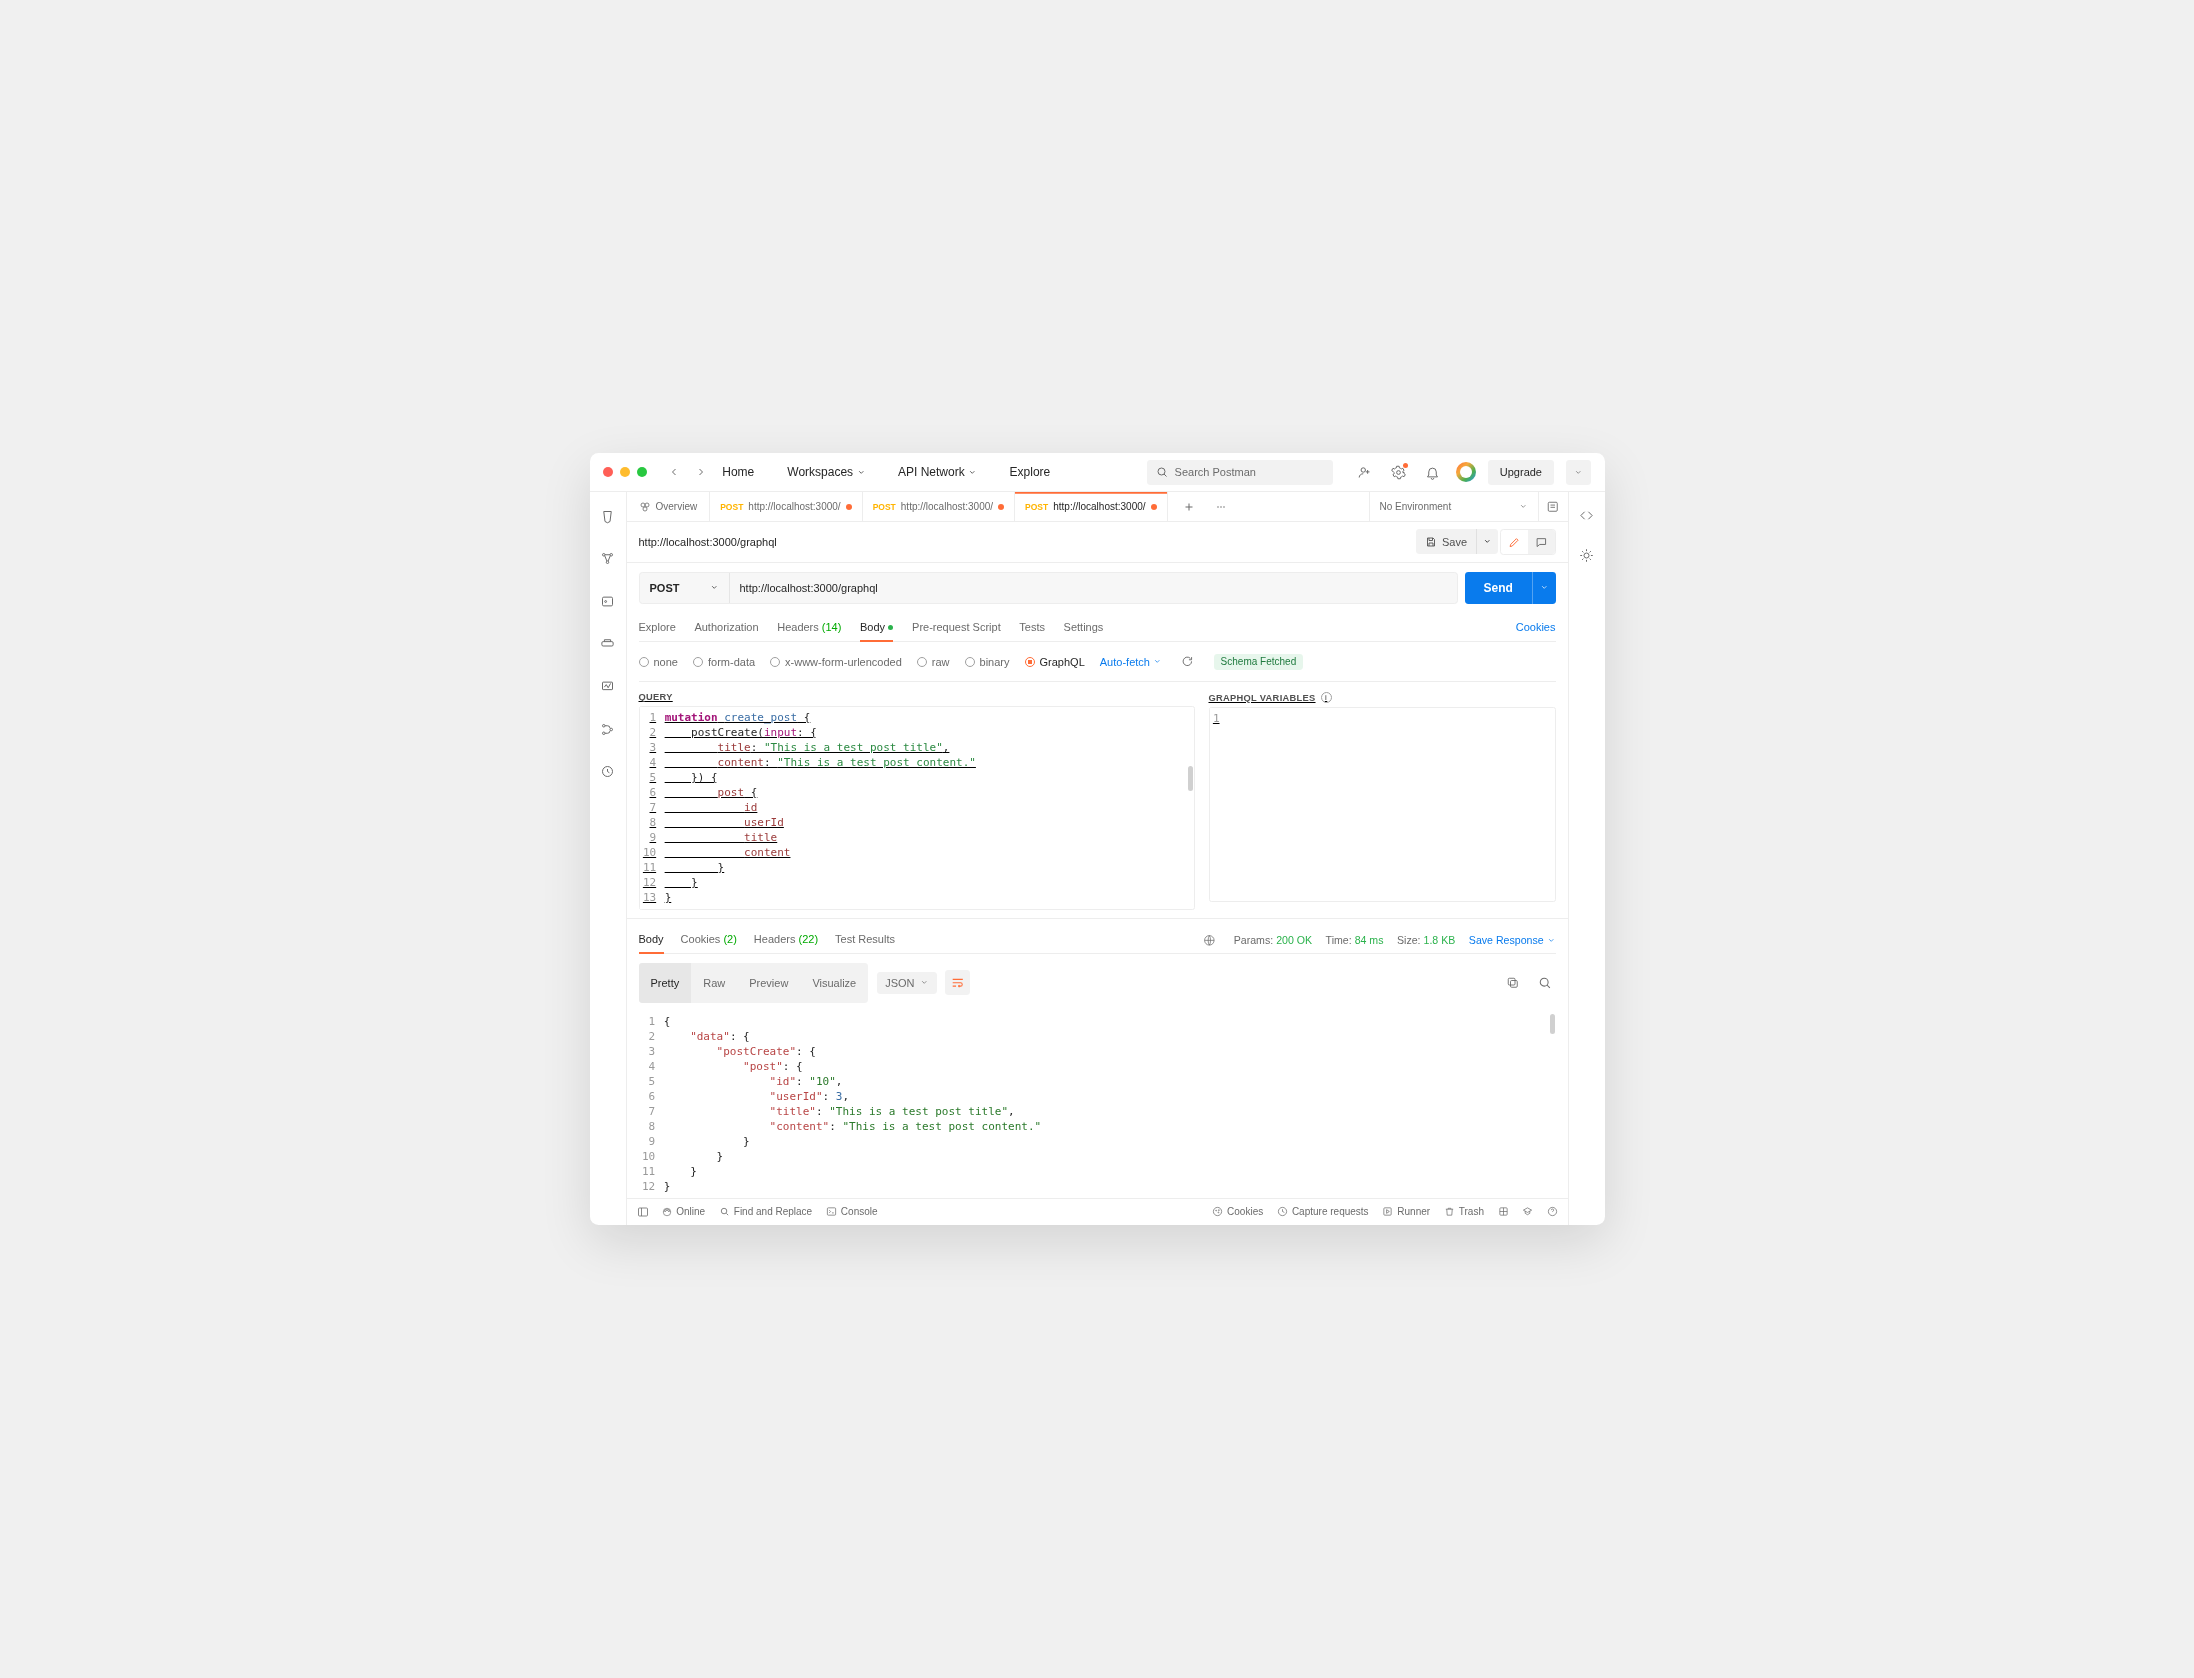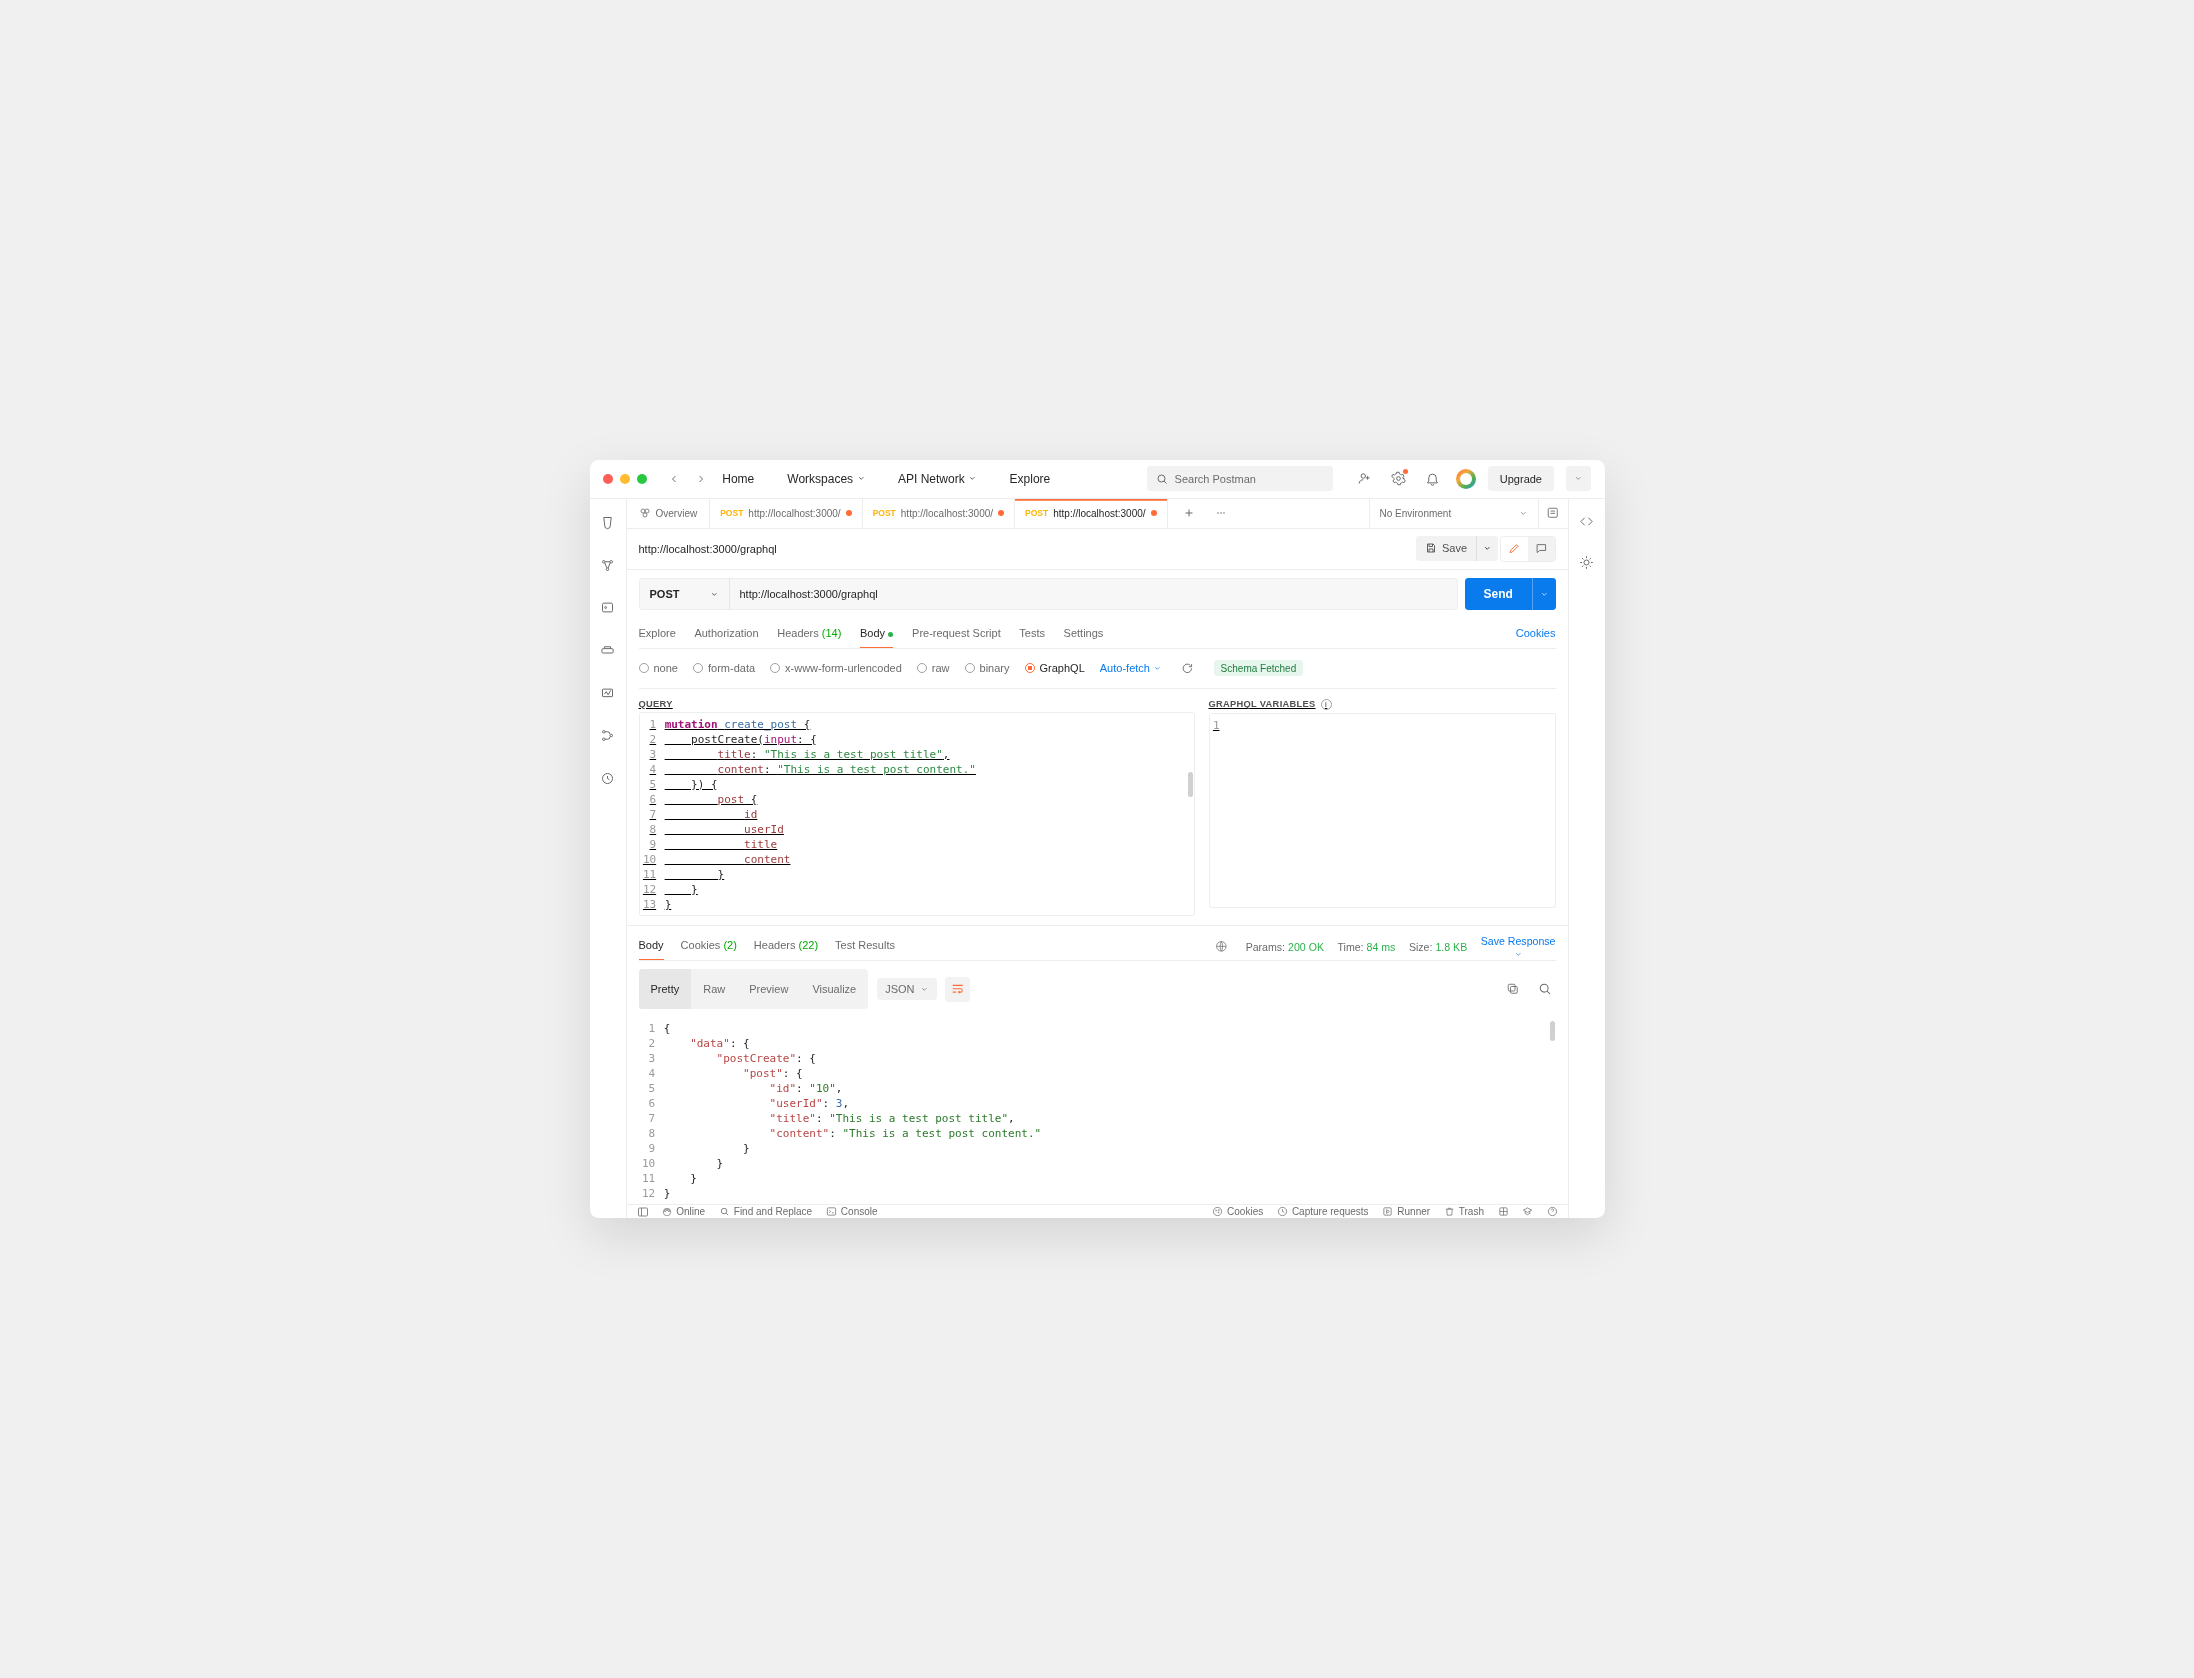--- a/index.html
+++ b/index.html
@@ -78,30 +78,30 @@
   .code-area { display:flex; font-family:ui-monospace,Menlo,Consolas,monospace; font-size:11px; line-height:15px; position:relative; overflow:auto;}
   .gutter { text-align:right; color:#9a9a9a; padding:3.4px 6.8px 3.4px 3.4px; user-select:none; background:#fff;}
   .code { padding:3.4px 5px 3.4px 1.7px; white-space:pre; color:#262626; flex:1;}
   .tk-kw{color:#a31579;font-weight:600;} .tk-name{color:#3b6ea5;} .tk-arg{color:#a31579;} .tk-str{color:#2b8a42;} .tk-field{color:#9b3b3b;}
   .scroll-thumb{position:absolute; right:0.8px; width:5px; background:#d0d0d0; border-radius:2.5px;}
   .resp { border-top:0.8px solid #ededed; display:flex; flex-direction:column; padding:0 12px;}
   .resp-tabs{ display:flex; gap:17px; align-items:center; font-size:11px; padding-top:8.5px; border-bottom:0.8px solid #ededed;}
   .resp-tabs .sub-tab.active::after{background:#ff6c37;}
   .resp-status { margin-left:auto; display:flex; align-items:center; gap:13.5px; font-size:10.6px; color:#6b6b6b;}
   .resp-status .val{color:#2bb24c;}
-  .resp-status .save{color:#097bed; cursor:pointer; display:flex; align-items:center; gap:3.4px;flex-direction:column;}
+  .resp-status .save{color:#097bed; cursor:pointer; display:flex; align-items:center; gap:3.4px;}
   .resp-tools { display:flex; align-items:center; gap:8.5px; padding:8.5px 0; }
   .seg { display:flex; background:#f2f2f2; border-radius:3.4px; overflow:hidden;}
   .seg .opt{ padding:14px 12px; font-size:11px; color:#6b6b6b; cursor:pointer;}
   .seg .opt.active{ background:#e7e7e7; color:#262626;}
   .format-select{ background:#f2f2f2; border-radius:3.4px; padding:5px 8.5px; font-size:11px; color:#6b6b6b; display:flex; align-items:center; gap:5px; cursor:pointer;}
   .wrap-btn{ background:#f2f2f2; border-radius:3.4px; width:25px;height:25px;display:flex;align-items:center;justify-content:center; cursor:pointer;}
   .resp-tools-right{margin-left:auto;display:flex;gap:10px;}
   .tk-key{color:#b84545;} .tk-jstr{color:#2b7a2b;} .tk-num{color:#3b6ea5;} .tk-punc{color:#262626;}
-  .footer { height:14px; border-top:0.8px solid #ededed; display:flex; align-items:center; padding:0 10px; gap:13.5px; font-size:10px; color:#6b6b6b;}
+  .footer { height:27px; border-top:0.8px solid #ededed; display:flex; align-items:center; padding:0 10px; gap:13.5px; font-size:10px; color:#6b6b6b;}
   .footer .item{display:flex;align-items:center;gap:4.2px;cursor:pointer;}
   .footer-right{margin-left:auto;display:flex;gap:13.5px;align-items:center;}
   svg{display:block;}
   .chev{width:8.5px;height:8.5px;}
   .info-ic{width:11px;height:11px;border:0.8px solid #a0a0a0;border-radius:50%;display:inline-flex;align-items:center;justify-content:center;font-size:7.6px;color:#7a7a7a;}
 </style>
 </head>
 <body>
 
 <div class="window">

